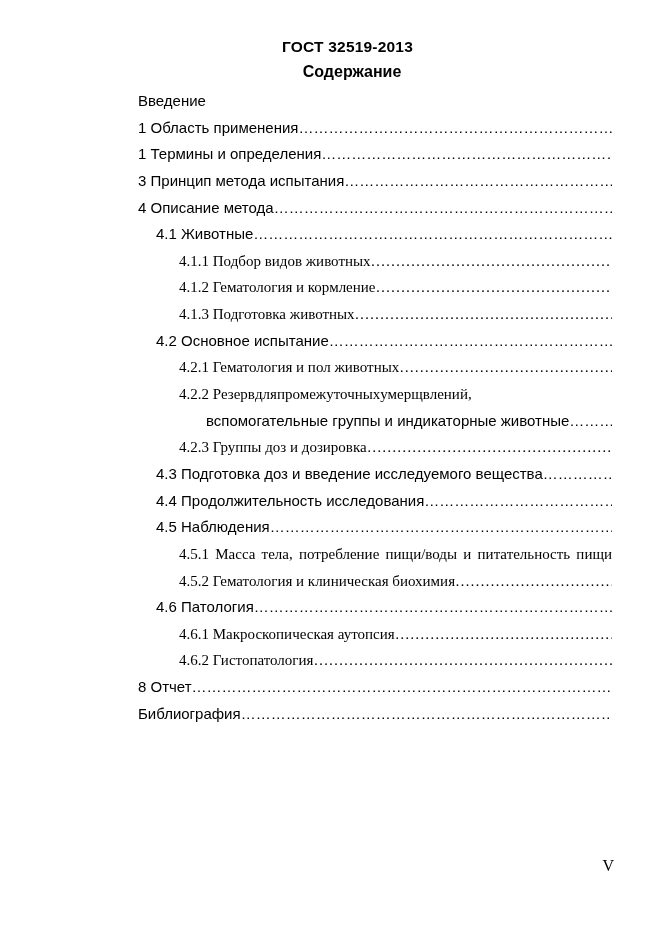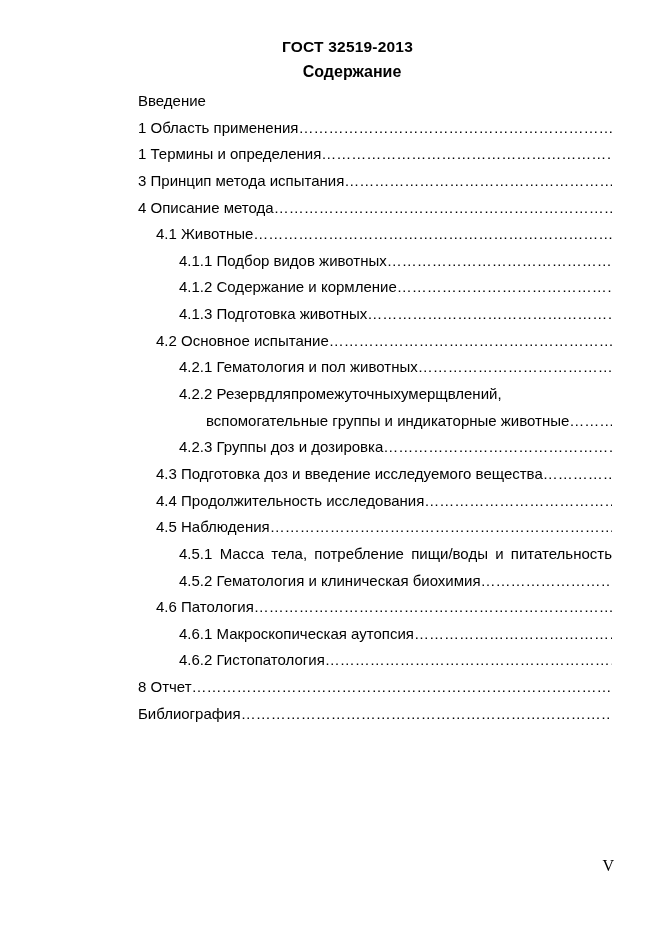--- a/index.html
+++ b/index.html
@@ -40,21 +40,21 @@
   }
   .row {
     display: flex;
     height: 26.65px;
     line-height: 26.65px;
     overflow: hidden;
     margin-left: 46px;
   }
   .i0 { padding-left: 0; }
   .i1 { padding-left: 18px; }
-  .i2 { padding-left: 41px; }
+  .i2 { padding-left: 41px; font-family: Liberation Serif, serif; }
   .i3 { padding-left: 68px; }
   .txt { white-space: pre; flex: 0 0 auto; }
   .leader {
     flex: 1 1 auto;
     overflow: hidden;
     white-space: nowrap;
   }
   .just { justify-content: flex-start; }
   .just span { white-space: pre; }
   .fill {
@@ -101,21 +101,21 @@
       </div>
       <div class="row i1">
         <span class="txt">4.1 Животные</span>
         <span class="leader">…………………………………………………………………………………………………………………………………………………………………………………………………………………………………………………………………………………………………………………………………………………………</span>
       </div>
       <div class="row i2">
         <span class="txt">4.1.1 Подбор видов животных</span>
         <span class="leader">…………………………………………………………………………………………………………………………………………………………………………………………………………………………………………………………………………………………………………………………………………………………</span>
       </div>
       <div class="row i2">
-        <span class="txt">4.1.2 Содержание и кормление</span>
+        <span class="txt">4.1.2 Гематология и кормление</span>
         <span class="leader">…………………………………………………………………………………………………………………………………………………………………………………………………………………………………………………………………………………………………………………………………………………………</span>
       </div>
       <div class="row i2">
         <span class="txt">4.1.3 Подготовка животных</span>
         <span class="leader">…………………………………………………………………………………………………………………………………………………………………………………………………………………………………………………………………………………………………………………………………………………………</span>
       </div>
       <div class="row i1">
         <span class="txt">4.2 Основное испытание</span>
         <span class="leader">…………………………………………………………………………………………………………………………………………………………………………………………………………………………………………………………………………………………………………………………………………………………</span>
       </div>

